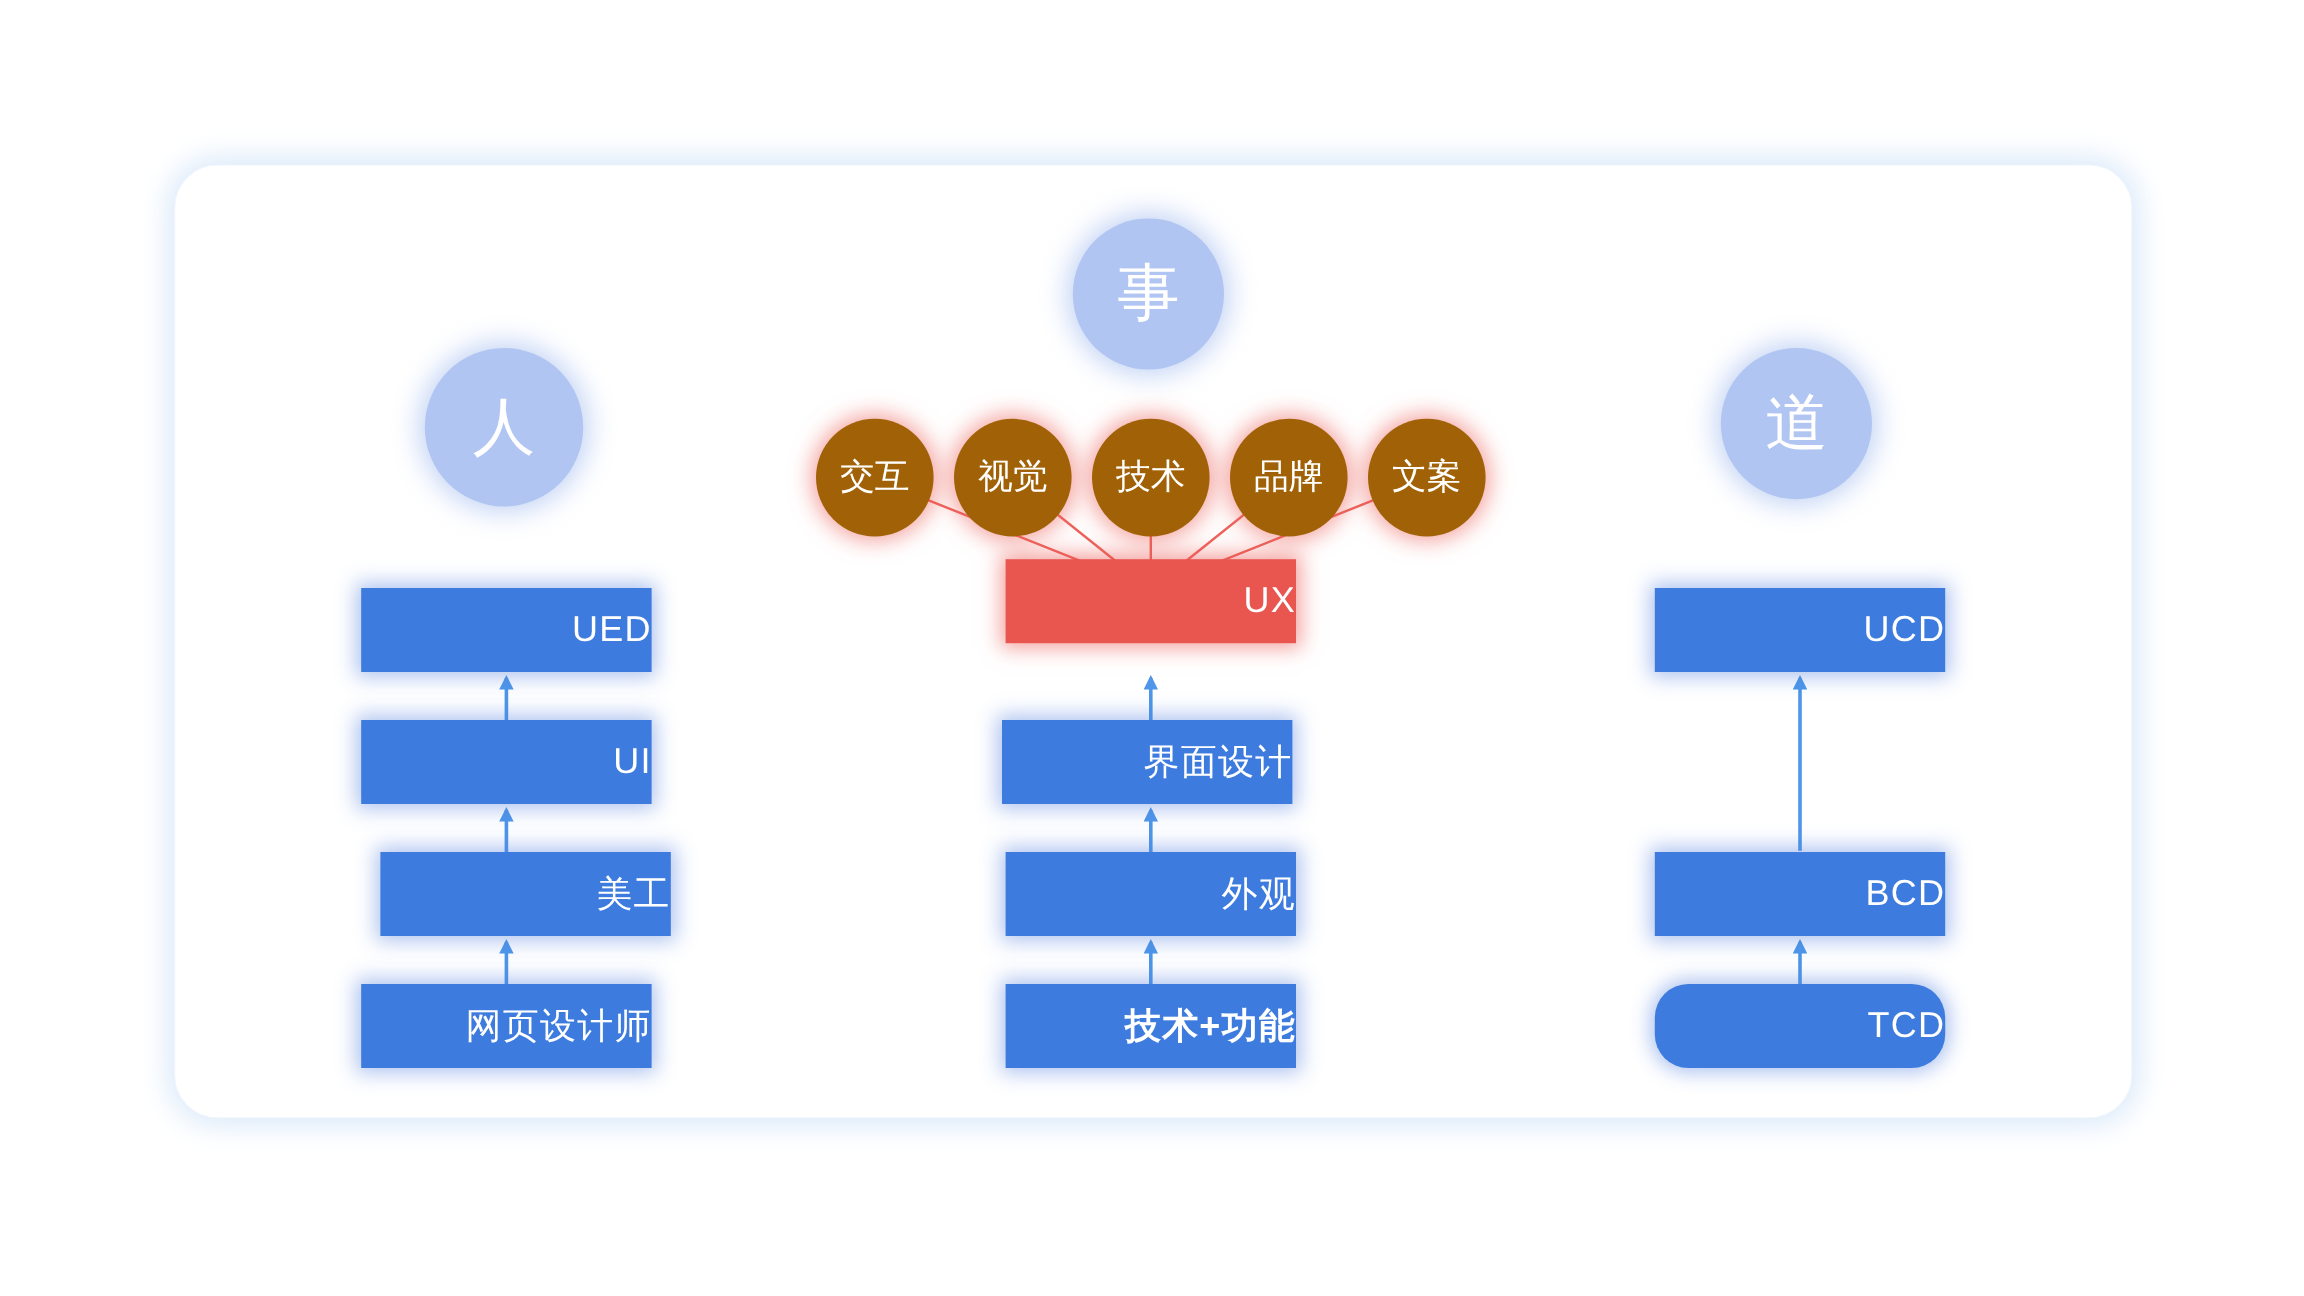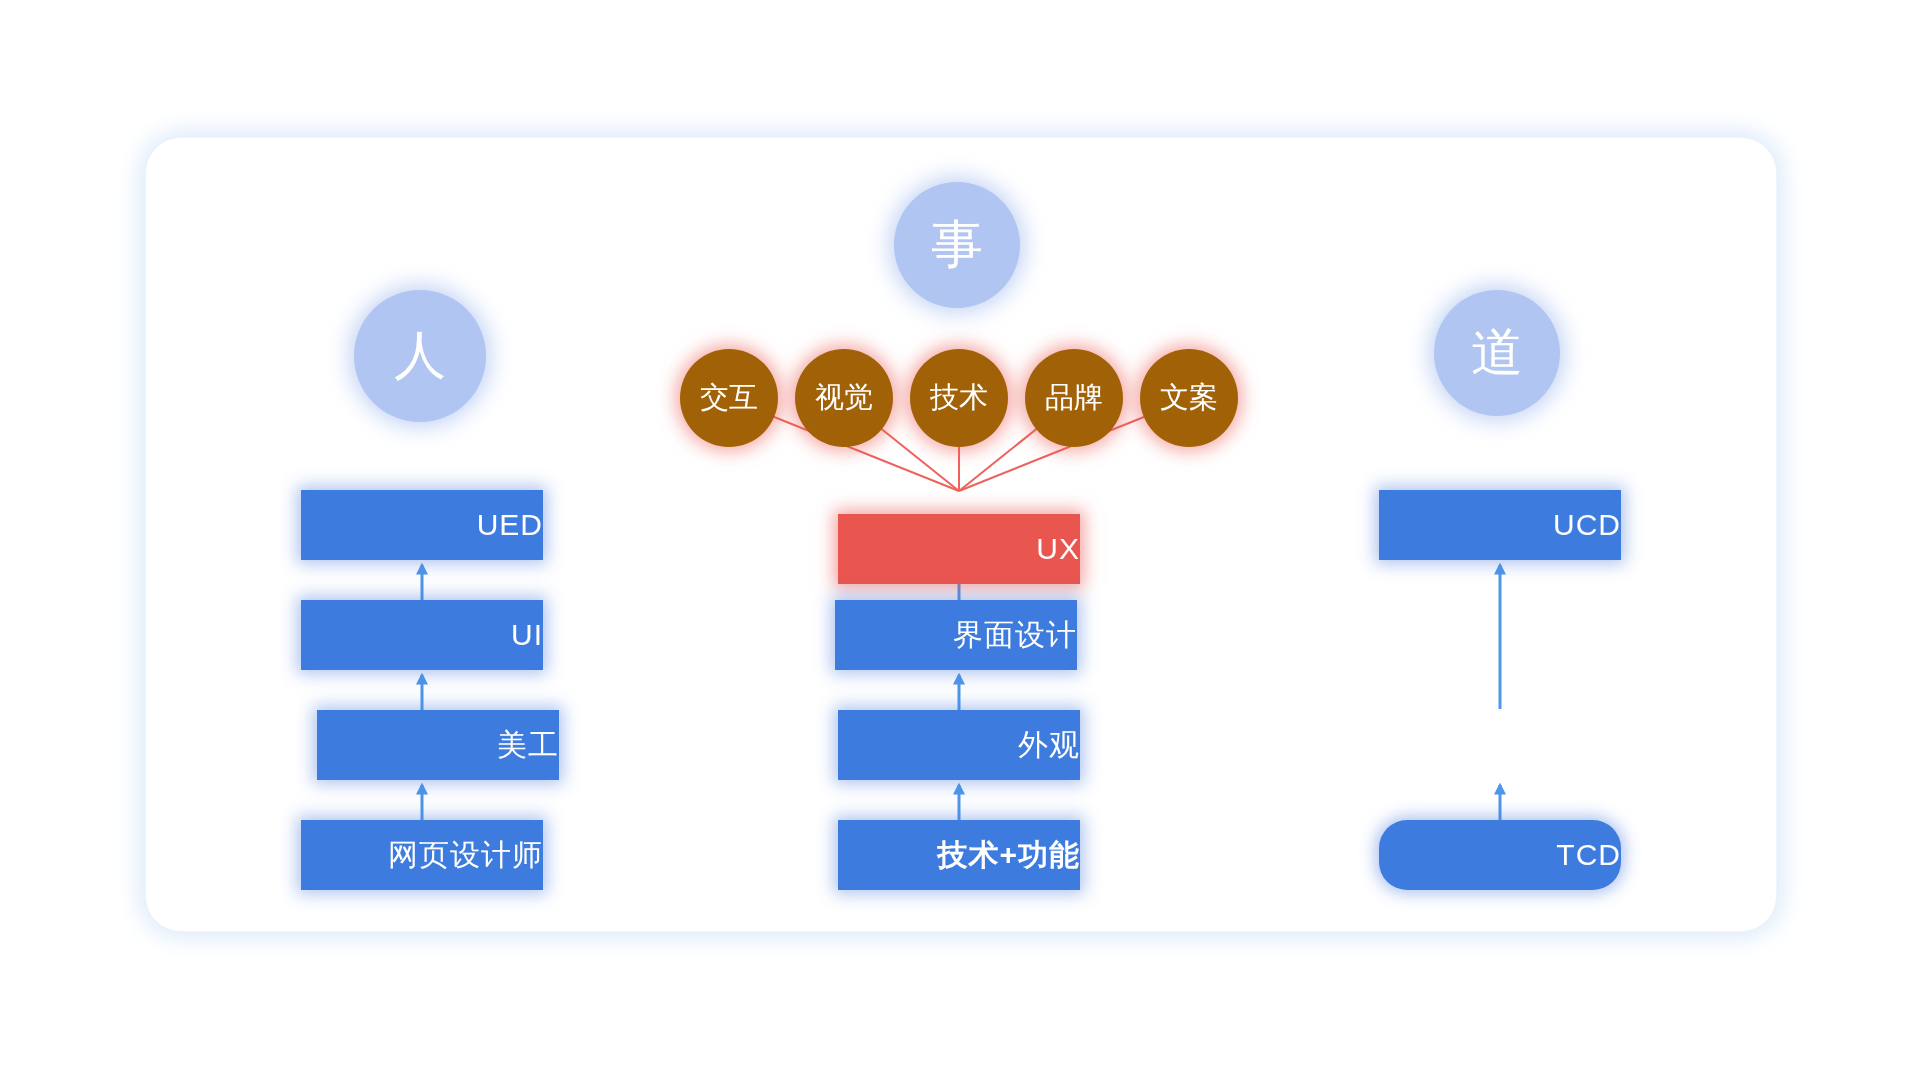--- a/index.html
+++ b/index.html
@@ -103,33 +103,36 @@
   <div class="node box" style="left:301px;top:600px;">
     <span>UI</span>
   </div>
   <div class="node box" style="left:317px;top:710px;">
     <span>美工</span>
   </div>
   <div class="node box" style="left:301px;top:820px;">
     <span>网页设计师</span>
   </div>
 
-  <div class="node box red" style="left:838px;top:514px;padding-left:42px;">
+  <div class="node box red" style="left:838px;top:466px;padding-left:42px;">
     <span>UX</span>
   </div>
   <div class="node box" style="left:810px;top:600px;margin-left:25px;">
     <span>界面设计</span>
   </div>
   <div class="node box" style="left:838px;top:710px;">
     <span>外观</span>
   </div>
   <div class="node box" style="left:838px;top:820px;font-weight:bold;">
     <span>技术+功能</span>
   </div>
 
   <div class="node box" style="left:1379px;top:490px;">
     <span>UCD</span>
   </div>
+  <div class="node box" style="left:1379px;top:710px;">
+    <span>BCD</span>
+  </div>
   <div class="node box" style="left:1379px;top:820px;border-radius:28px;">
     <span>TCD</span>
   </div>
 
 </div>
 
 </body></html>

